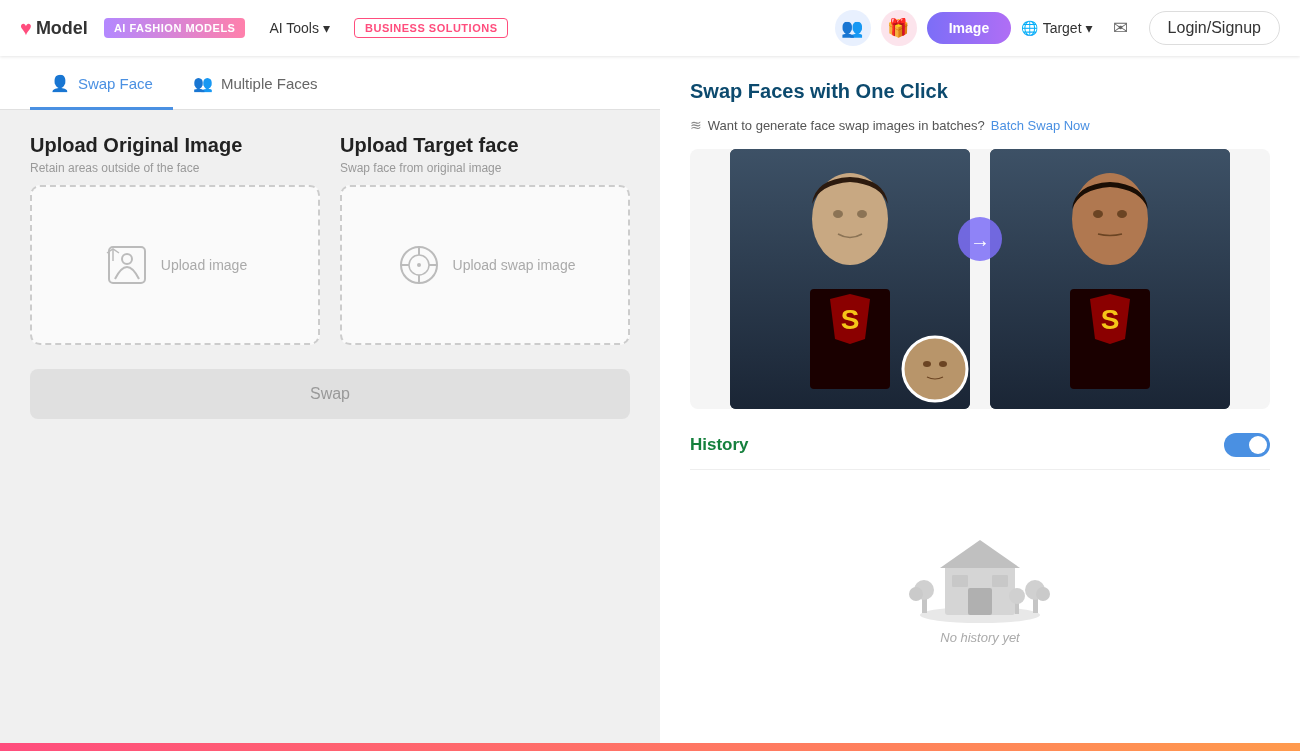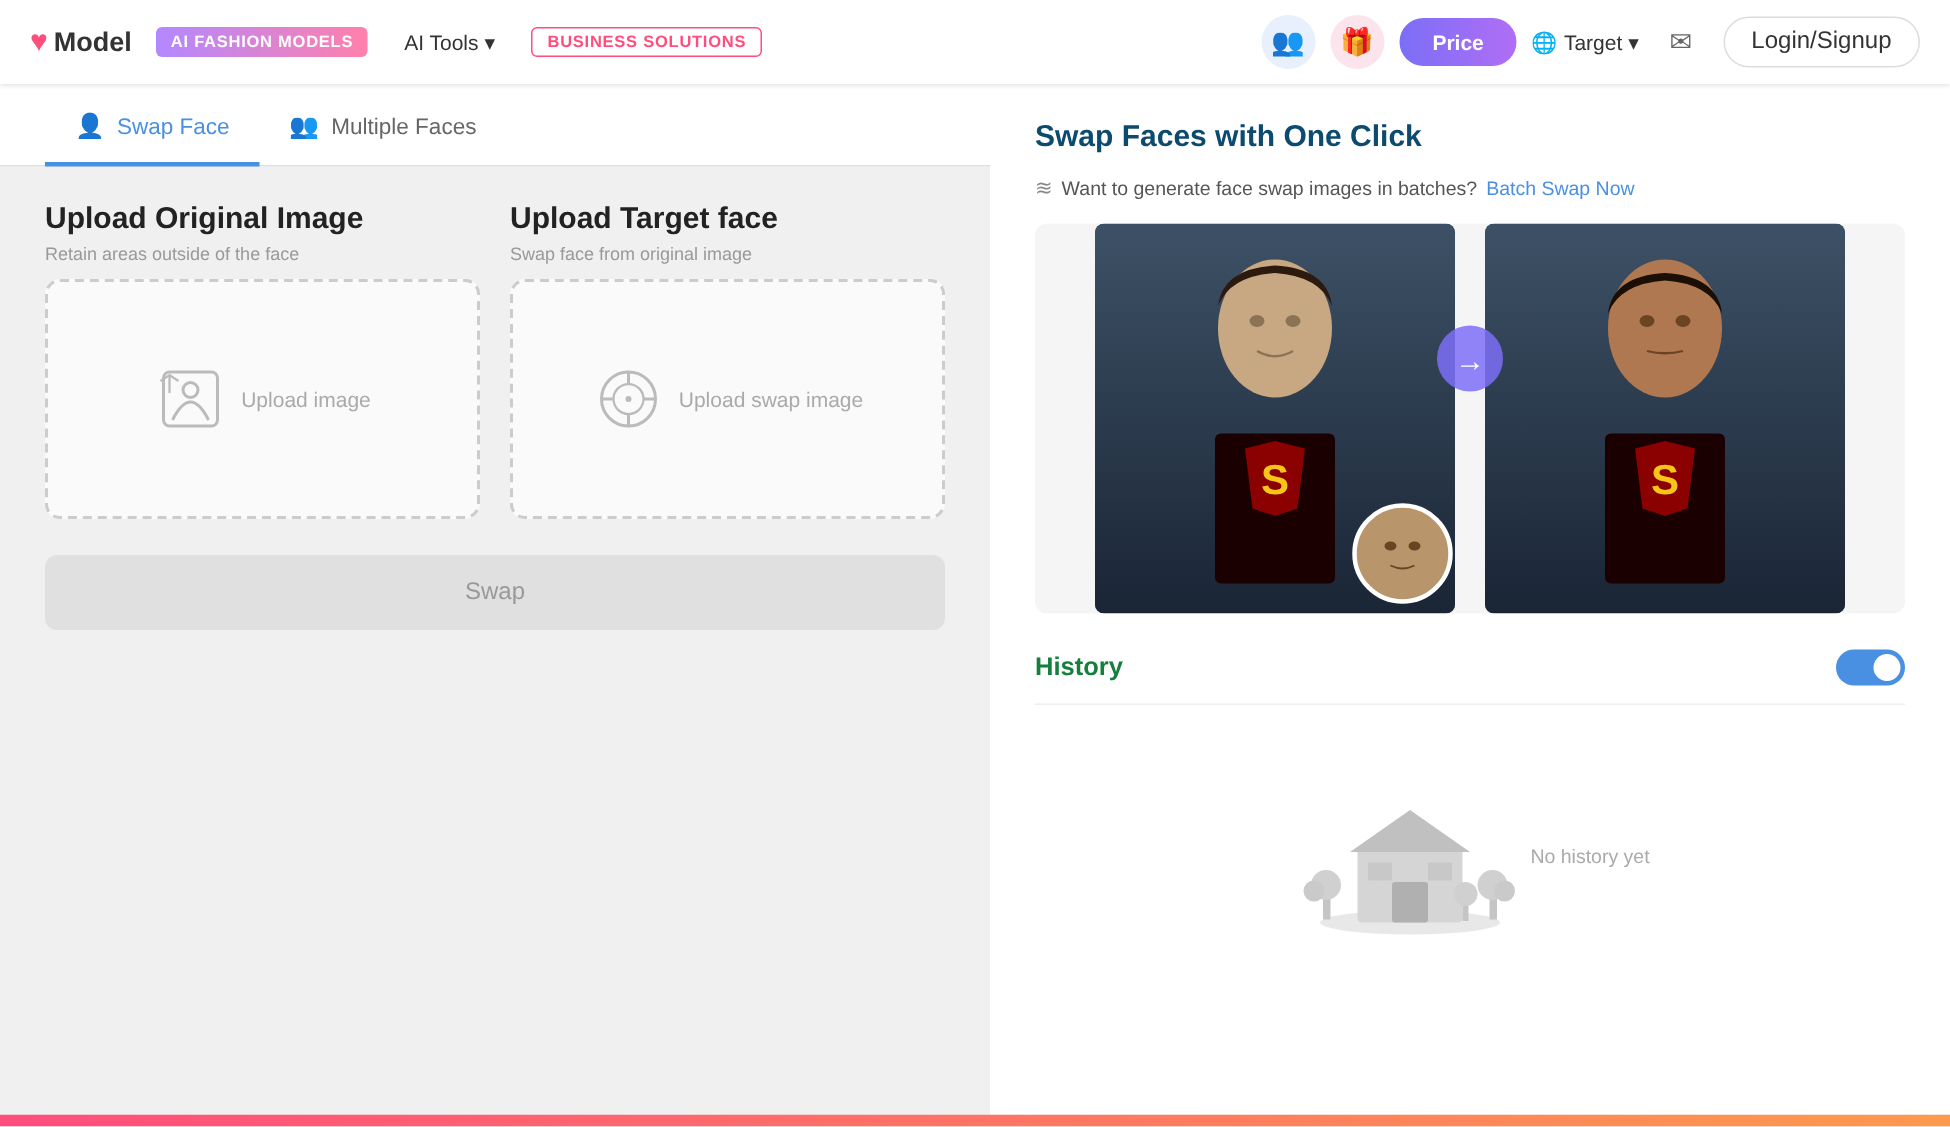--- a/index.html
+++ b/index.html
@@ -278,23 +278,25 @@
       top: 3px;
       width: 18px;
       height: 18px;
       background: #fff;
       border-radius: 50%;
     }
 
     
     .history-empty {
       display: flex;
+      flex-direction: column;
       align-items: center;
       justify-content: center;
       padding: 20px 0;
+      font-style: italic;
     }
     .empty-text {
       font-size: 13px;
       color: #aaa;
     }
 
     
     .empty-svg {
       width: 160px;
       height: 120px;
@@ -322,21 +324,21 @@
   </div>
   <span class="badge-business">BUSINESS SOLUTIONS</span>
   <div class="header-spacer"></div>
   <div class="header-icons">
     <div class="icon-circle icon-circle-blue">
       <span>👥</span>
     </div>
     <div class="icon-circle icon-circle-pink">
       <span>🎁</span>
     </div>
-    <button class="btn-price">Price</button>
+    <button class="btn-price">Image</button>
     <div class="lang-selector">
       <span>🌐</span>
       <span>Target</span>
       <span>▾</span>
     </div>
     <div class="mail-icon">
       <span>✉</span>
     </div>
     <button class="btn-login">Login/Signup</button>
   </div>

